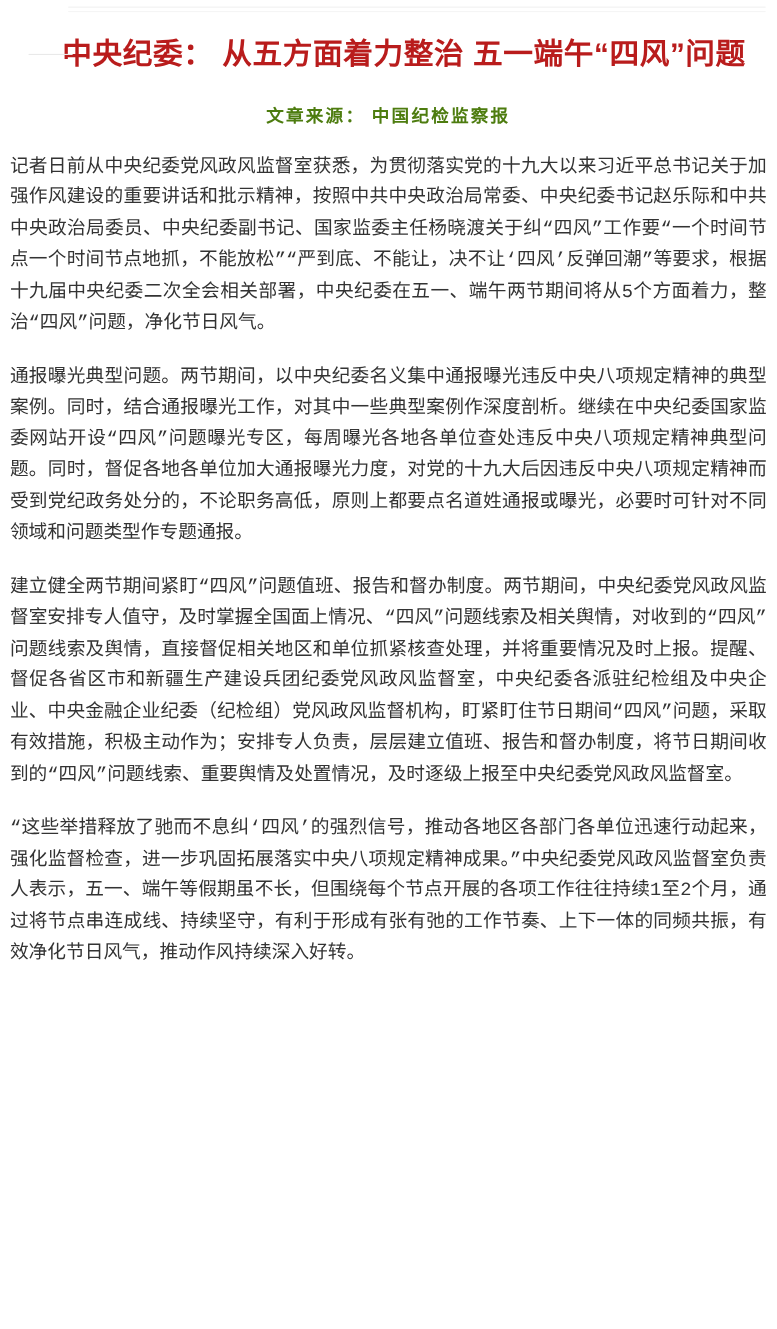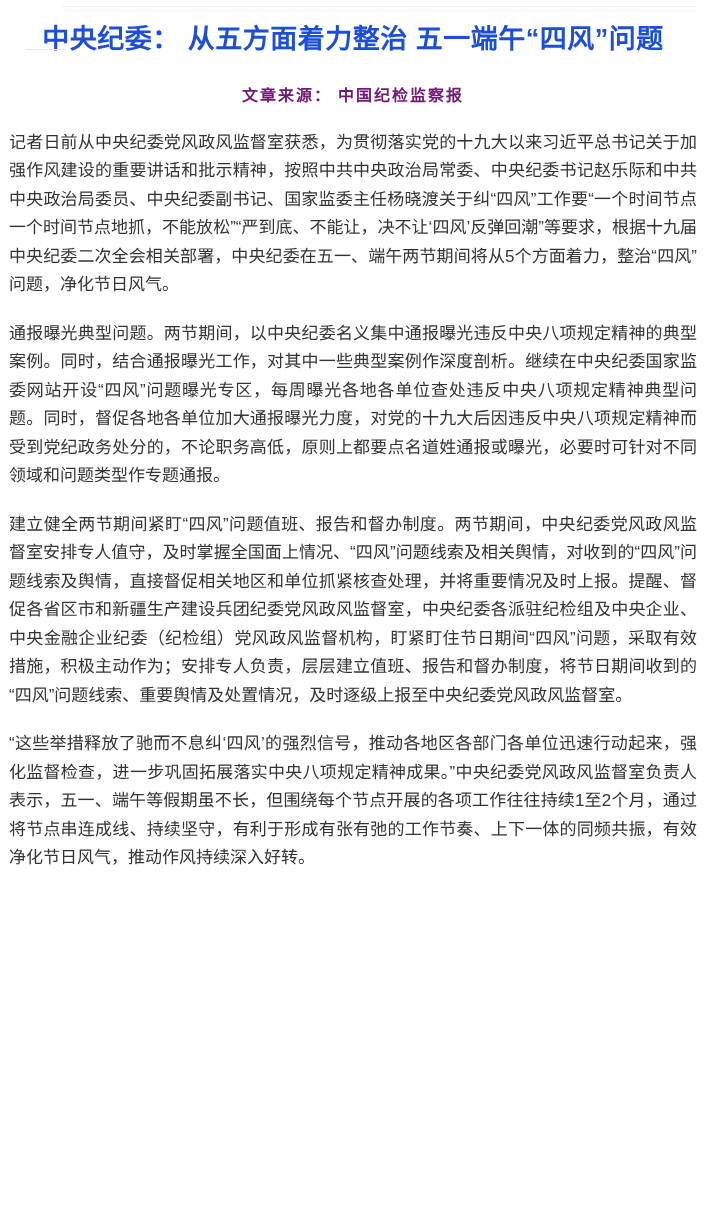--- a/index.html
+++ b/index.html
@@ -29,48 +29,49 @@
   }
   .title-dash {
     position: absolute;
     top: 49px;
     left: 26px;
     width: 40px;
     height: 1px;
     background: #e9e9e9;
   }
   h1.article-title {
-    margin: 6px;
+    margin: 16px;
     padding: 17px 12px 0 12px;
-    text-align: center;
+    text-align: right;
     font-size: 27px;
     font-weight: bold;
     letter-spacing: 0.5px;
-    color: #1d4ed8;
+    color: #b91c1c;
     line-height: 1.25;
   }
   .article-source {
     margin-top: 25px;
     text-align: center;
     font-family: "Liberation Serif", "DejaVu Serif", serif;
     font-size: 16px;
     font-weight: bold;
-    color: #701a75;
+    color: #4d7c0f;
     letter-spacing: 2px;
   }
   .article-body {
     padding: 23px 9px 20px 9px;
     color: #333333;
     font-size: 17px;
     line-height: 28.5px;
     text-align: justify;
   }
   .article-body p {
     margin: 0 0 20px 0;
     word-break: break-all;
+    font-family: Liberation Mono, monospace;
   }
   .article-body p:last-child {
     margin-bottom: 0;
   }
 </style>
 </head>
 <body>
 
 <div class="page">
 

